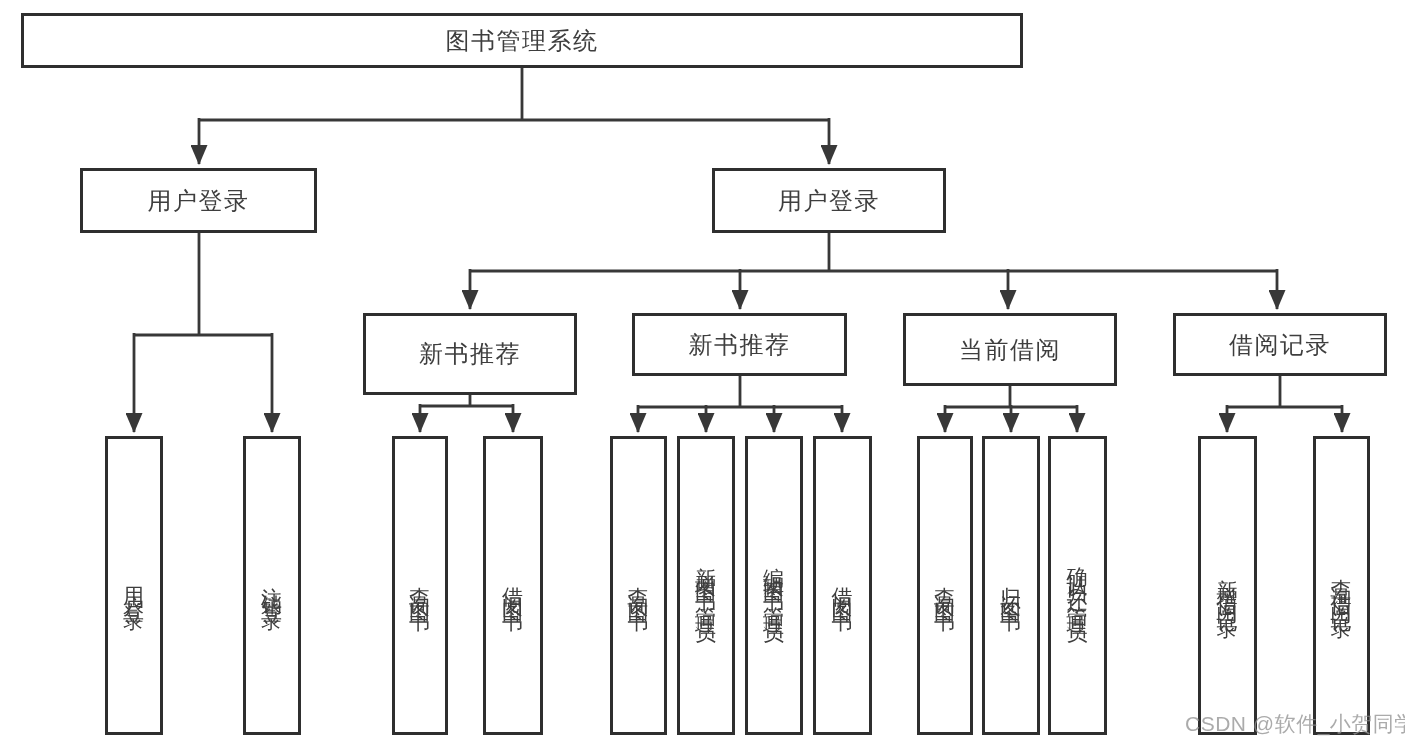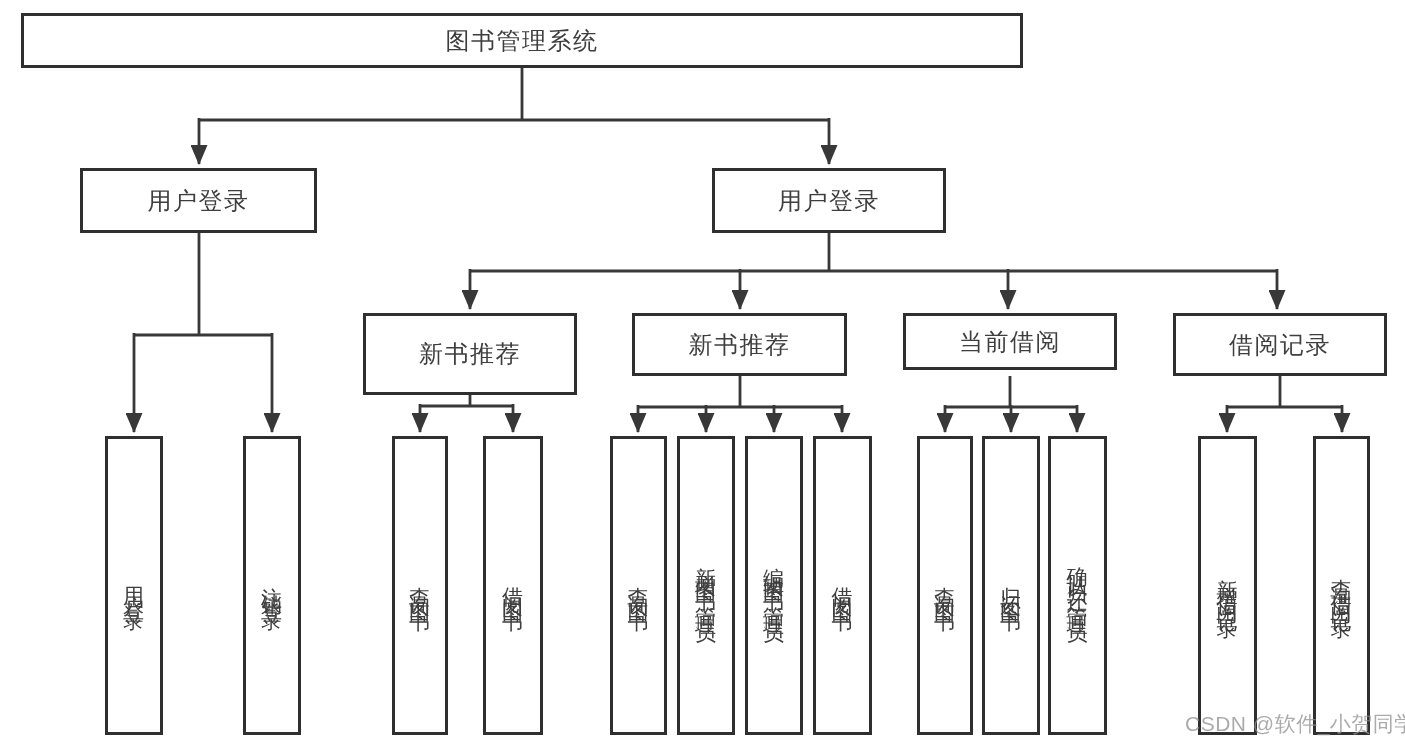--- a/index.html
+++ b/index.html
@@ -99,21 +99,21 @@
   <div class="node hnode" style="left:712px;top:168px;width:234px;height:65px">
     <span>用户登录</span>
   </div>
 
   <div class="node hnode" style="left:363px;top:313px;width:214px;height:82px">
     <span>新书推荐</span>
   </div>
   <div class="node hnode" style="left:632px;top:313px;width:215px;height:63px">
     <span>新书推荐</span>
   </div>
-  <div class="node hnode" style="left:903px;top:313px;width:214px;height:57px">
+  <div class="node hnode" style="left:903px;top:313px;width:214px;height:73px">
     <span>当前借阅</span>
   </div>
   <div class="node hnode" style="left:1173px;top:313px;width:214px;height:63px">
     <span>借阅记录</span>
   </div>
 
   <div class="node leaf" style="left:105px;width:58px">
     <span class="vtext">用户登录</span>
   </div>
   <div class="node leaf" style="left:243px;width:58px">

